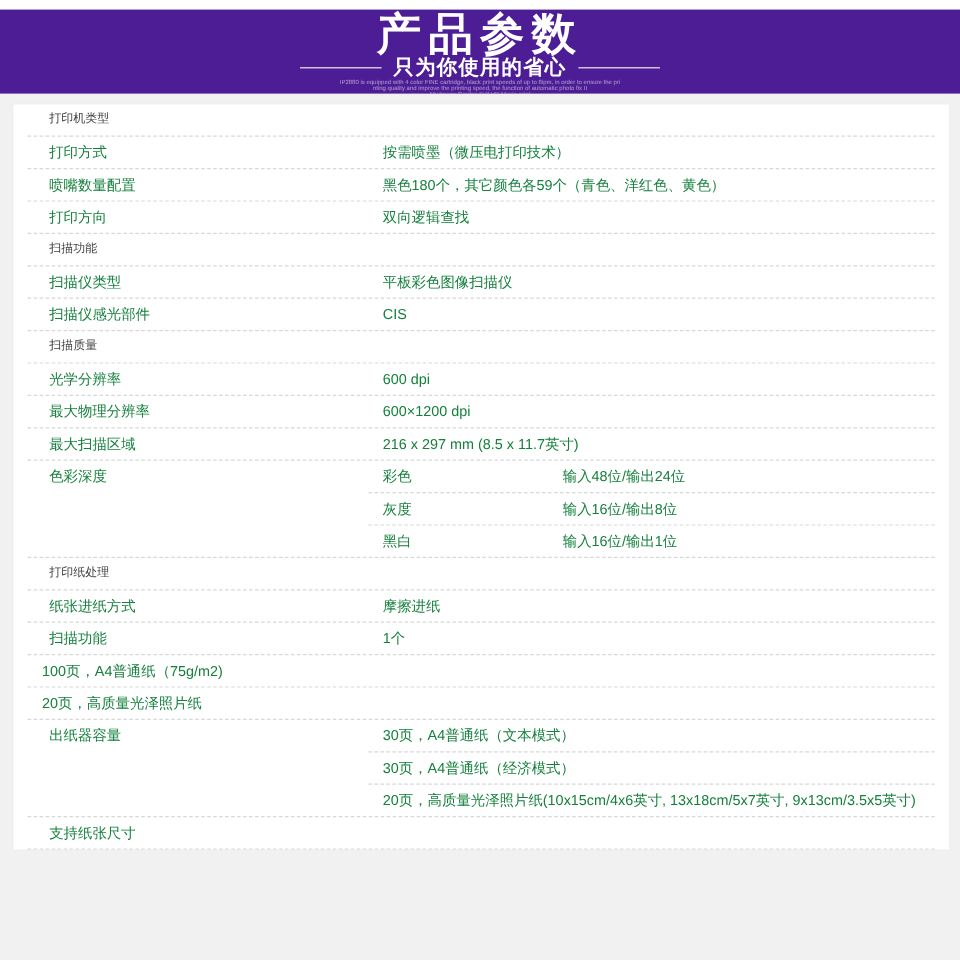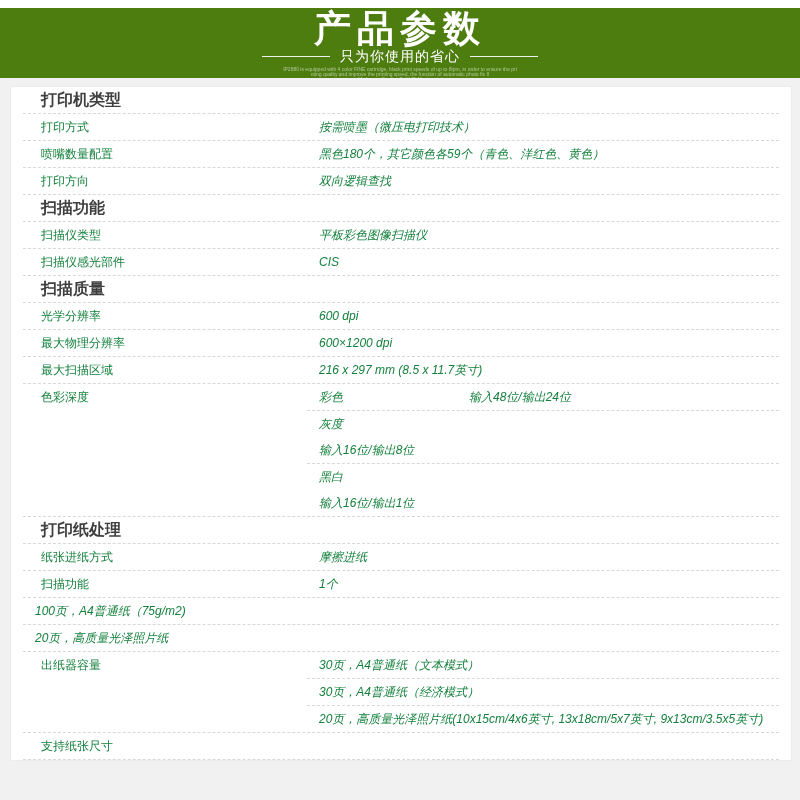--- a/index.html
+++ b/index.html
@@ -4,62 +4,62 @@
 <style>
   html,body { margin:0; padding:0; }
   body {
     width:800px; height:800px;
     background:#f1f1f2;
     font-family:"Liberation Sans","DejaVu Sans",sans-serif;
     overflow:hidden;
   }
   .top-strip { height:8px; background:#ffffff; }
   .banner {
-    height:70px; background:#4d7c0f; color:#ffffff;
+    height:70px; background:#4c1d95; color:#ffffff;
     text-align:center; overflow:hidden;
   }
   .banner-title {
     font-size:37px; font-weight:bold; letter-spacing:6px;
     line-height:40px; margin-top:1px;
   }
   .banner-subtitle-row {
     display:flex; align-items:center; justify-content:center; gap:10px;
     height:15px;
   }
   .sub-line { width:68px; height:1px; background:rgba(255,255,255,0.9); }
-  .banner-subtitle { font-size:14px; font-weight:normal; letter-spacing:1px; }
+  .banner-subtitle { font-size:17px; font-weight:bold; letter-spacing:1px; }
   .banner-fineprint {
     margin-top:3px; font-size:5px; line-height:5px;
     color:rgba(255,255,255,0.55);
   }
   .card {
     box-sizing:border-box;
     width:782px; margin:8px 0 0 10px;
     background:#ffffff;
     border:1px solid #ececec;
     padding:0 12px;
   }
   .sec-heading {
     height:26px; line-height:26px; padding-left:18px;
-    font-size:16px; font-weight:bold; color:#3f3f3f;
+    font-size:10px; font-weight:normal; color:#3f3f3f;
     border-bottom:1px dashed #d8d8d8;
   }
   .row {
     display:flex; align-items:stretch;
     border-bottom:1px dashed #d8d8d8;
     font-size:12px; color:#15803d;
   }
   .row-label {
     width:266px; flex-shrink:0;
     padding-left:18px; line-height:26px;
     align-self:flex-start;
   }
-  .value-col { flex:1; min-width:0;font-style:italic; }
+  .value-col { flex:1; min-width:0; }
   .value-line { line-height:26px; padding-left:12px; white-space:nowrap; }
-  .value-line + .value-line { border-top:1px dashed #d8d8d8;flex-direction:column; }
+  .value-line + .value-line { border-top:1px dashed #d8d8d8; }
   .value-line.pair { display:flex; }
   .sub-name { width:150px; flex-shrink:0; }
 </style>
 </head>
 <body>
 
 <div class="top-strip"></div>
 
 <div class="banner">
   <div class="banner-title">产品参数</div>

